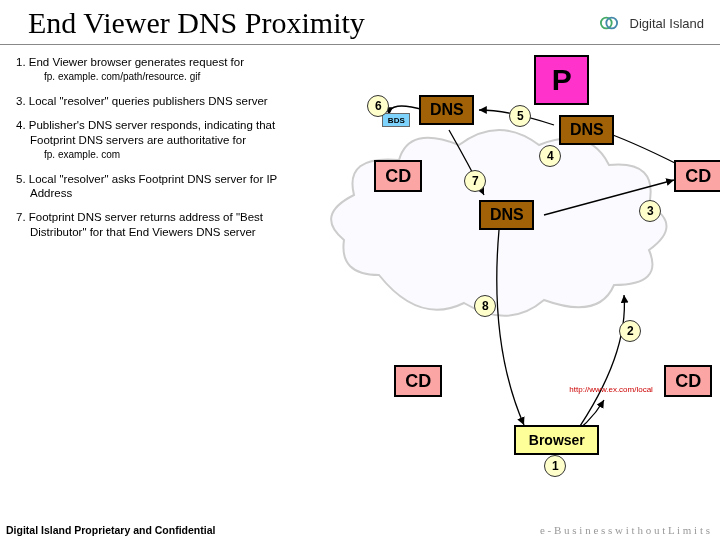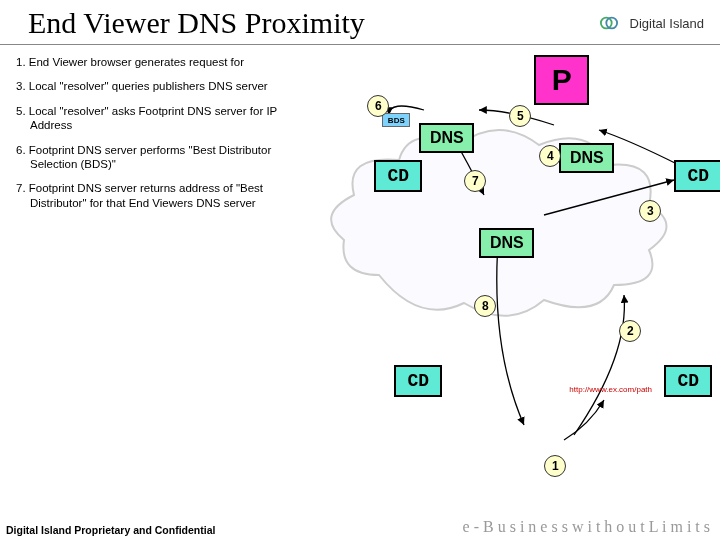--- a/index.html
+++ b/index.html
@@ -37,22 +37,22 @@
     height: 460px;
   }
   .box {
     position:absolute;
     display:flex; align-items:center; justify-content:center;
     font-family: Arial, sans-serif;
     font-weight:bold;
     border:2px solid #000;
   }
   .p-box { background:#ff33cc; font-size:30px; }
-  .dns-box { background:#86efac; font-size:16px;margin-top:28px; }
-  .cd-box { background:#5eead4; font-size:18px; color:#000;font-family:Liberation Mono, monospace;}
+  .dns-box { background:#a16207; font-size:16px; }
+  .cd-box { background:#fca5a5; font-size:18px; color:#000;}
   .browser-box { background:#ffff99; font-size:14px; }
   .circle {
     position:absolute; width:22px; height:22px; border-radius:50%;
     background:#ffffcc; border:1px solid #333;
     display:flex; align-items:center; justify-content:center;
     font-size:12px; font-family:Arial,sans-serif; font-weight:bold;
   }
   .badge-bds {
     position:absolute; width:28px; height:14px; background:#7dd3fc;
     border:1px solid #666; font-size:8px; font-weight:bold;
@@ -63,21 +63,21 @@
     position:absolute; font-size:8px; color:#c00;
     font-family:Arial,sans-serif;
   }
   .footer {
     position:absolute; bottom:4px; left:6px;
     font-family: Tahoma, Verdana, sans-serif;
     font-size:10.5px; font-weight:bold; color:#000;
   }
   .tagline {
     position:absolute; bottom:4px; right:10px;
-    font-family: Georgia, serif; font-size:16px; color:#999;
+    font-family: Georgia, serif; font-size:11px; color:#999;
   }
   .arrow-layer { position:absolute; top:0; left:0; }
 </style>
 </head>
 <body>
 
 <div class="title-bar">
   <div class="title">End Viewer DNS Proximity</div>
   <div class="brand">
     <svg class="brand-glyph" viewBox="0 0 20 20">
@@ -86,32 +86,34 @@
     </svg>
     <span>Digital Island</span>
   </div>
 </div>
 
 <div class="content">
   <div class="left">
     <div class="step">
       <span>1.</span>
       <span>End Viewer browser generates request for</span><br>
+      <span class="mono" style="margin-left:14px;">fp. example. com/path/resource. gif</span>
     </div>
     <div class="step">
       <span>3.</span>
       <span>Local "resolver" queries publishers DNS server</span>
     </div>
     <div class="step">
+      <span>4.</span>
+      <span>Publisher's DNS server responds, indicating that Footprint DNS servers are authoritative for</span><br>
+      <span class="mono" style="margin-left:14px;">fp. example. com</span>
+    </div>
+    <div class="step">
       <span>5.</span>
       <span>Local "resolver" asks Footprint DNS server for IP Address</span>
-    </div>
-    <div class="step">
-      <span>6.</span>
-      <span>Footprint DNS server performs "Best Distributor Selection (BDS)"</span>
     </div>
     <div class="step">
       <span>7.</span>
       <span>Footprint DNS server returns address of "Best Distributor" for that End Viewers DNS server</span>
     </div>
   </div>
 
   <div class="right">
 
     <svg class="arrow-layer" width="420" height="460">
@@ -141,23 +143,24 @@
     </svg>
 
     <div class="box p-box" style="left:215px; top:10px; width:55px; height:50px;">P</div>
     <div class="box dns-box" style="left:100px; top:50px; width:55px; height:30px;">DNS</div>
     <div class="box dns-box" style="left:240px; top:70px; width:55px; height:30px;">DNS</div>
     <div class="box dns-box" style="left:160px; top:155px; width:55px; height:30px;">DNS</div>
     <div class="box cd-box" style="left:55px; top:115px; width:48px; height:32px;">CD</div>
     <div class="box cd-box" style="left:355px; top:115px; width:48px; height:32px;">CD</div>
     <div class="box cd-box" style="left:75px; top:320px; width:48px; height:32px;">CD</div>
     <div class="box cd-box" style="left:345px; top:320px; width:48px; height:32px;">CD</div>
+    <div class="box browser-box" style="left:195px; top:380px; width:85px; height:30px;">Browser</div>
 
     <div class="badge-bds" style="left:63px; top:68px;">BDS</div>
-    <div class="url-text" style="left:250px; top:340px;">http://www.ex.com/path</div>
+    <div class="url-text" style="left:250px; top:340px;">http://www.ex.com/local</div>
 
     <div class="circle" style="left:225px; top:410px;">1</div>
     <div class="circle" style="left:300px; top:275px;">2</div>
     <div class="circle" style="left:320px; top:155px;">3</div>
     <div class="circle" style="left:220px; top:100px;">4</div>
     <div class="circle" style="left:190px; top:60px;">5</div>
     <div class="circle" style="left:48px; top:50px;">6</div>
     <div class="circle" style="left:145px; top:125px;">7</div>
     <div class="circle" style="left:155px; top:250px;">8</div>
   </div>

